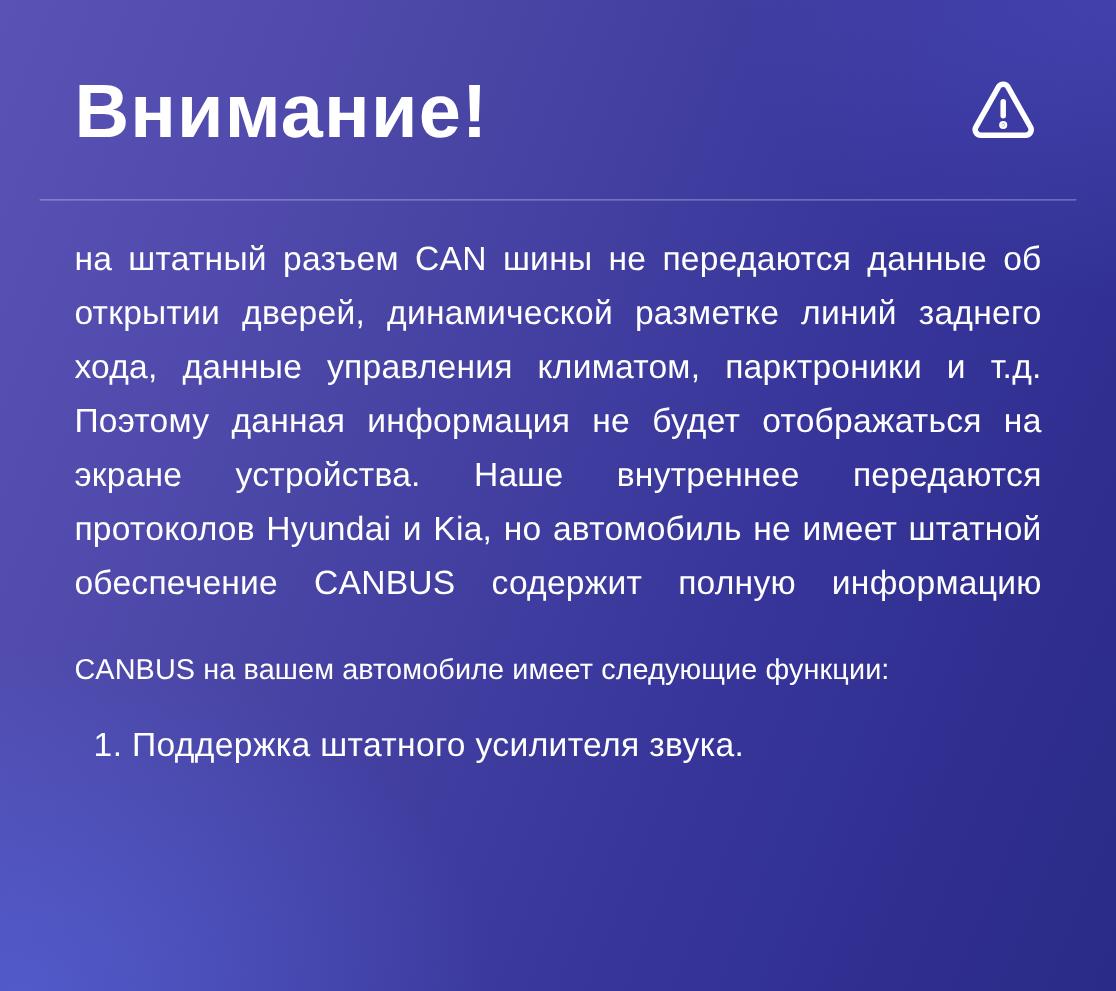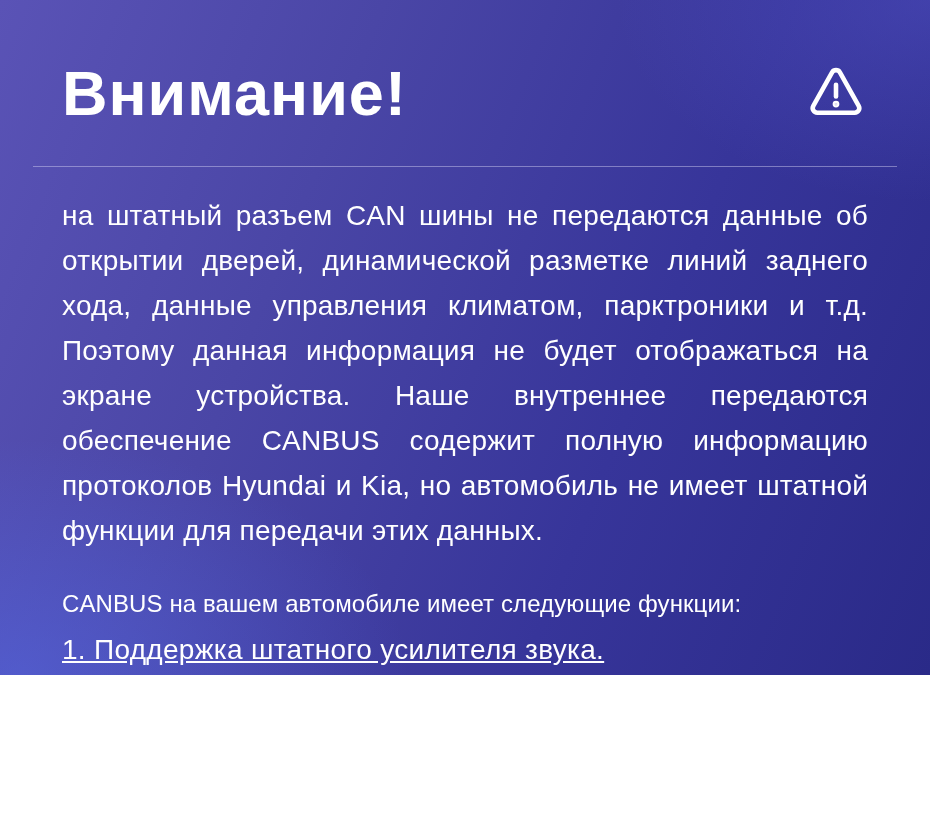--- a/index.html
+++ b/index.html
@@ -7,21 +7,21 @@
     padding: 0;
   }
   body {
     width: 930px;
     height: 826px;
     font-family: "Liberation Sans", sans-serif;
   }
   .slide {
     position: relative;
     width: 930px;
-    height: 675px;
+    height: 826px;
     box-sizing: border-box;
     overflow: hidden;
     color: #ffffff;
     background:
       radial-gradient(ellipse 60% 50% at 2% 100%, rgba(85,105,230,0.55), rgba(85,105,230,0) 70%),
       radial-gradient(ellipse 45% 40% at 100% 0%, rgba(100,100,225,0.30), rgba(100,100,225,0) 75%),
       linear-gradient(112deg, #5a53b6 0%, #4a46a6 32%, #37359a 66%, #2a2a88 100%);
   }
   .content {
     padding: 0 62px;
@@ -79,22 +79,21 @@
     line-height: 45px;
     letter-spacing: 0.1px;
   }
   .functions-list {
     margin: 0;
     font-size: 28px;
     line-height: 47px;
     letter-spacing: 0.3px;
   }
   .functions-list .list-item {
-    margin: 0;
-    text-decoration: underline;
+    margin: 16px;
   }
 </style>
 </head>
 <body>
 
 <div class="slide">
   <div class="content">
 
     <div class="header-row">
       <h1 class="title">Внимание!</h1>
@@ -108,23 +107,22 @@
     </div>
 
     <hr class="divider">
 
     <div class="para-justified">
       <div class="jline">на штатный разъем CAN шины не передаются данные об</div>
       <div class="jline">открытии дверей, динамической разметке линий заднего</div>
       <div class="jline">хода, данные управления климатом, парктроники и т.д.</div>
       <div class="jline">Поэтому данная информация не будет отображаться на</div>
       <div class="jline">экране устройства. Наше внутреннее передаются</div>
+      <div class="jline">протоколов Hyundai и Kia, но автомобиль не имеет штатной</div>
       <div class="jline">обеспечение CANBUS содержит полную информацию</div>
-      <div class="jline">протоколов Hyundai и Kia, но автомобиль не имеет штатной</div>
-      <div class="jline last-line">функции для передачи этих данных.</div>
     </div>
 
     <p class="functions-intro">CANBUS на вашем автомобиле имеет следующие функции:</p>
 
     <div class="functions-list">
       <p class="list-item">1. Поддержка штатного усилителя звука.</p>
     </div>
 
   </div>
 </div>

